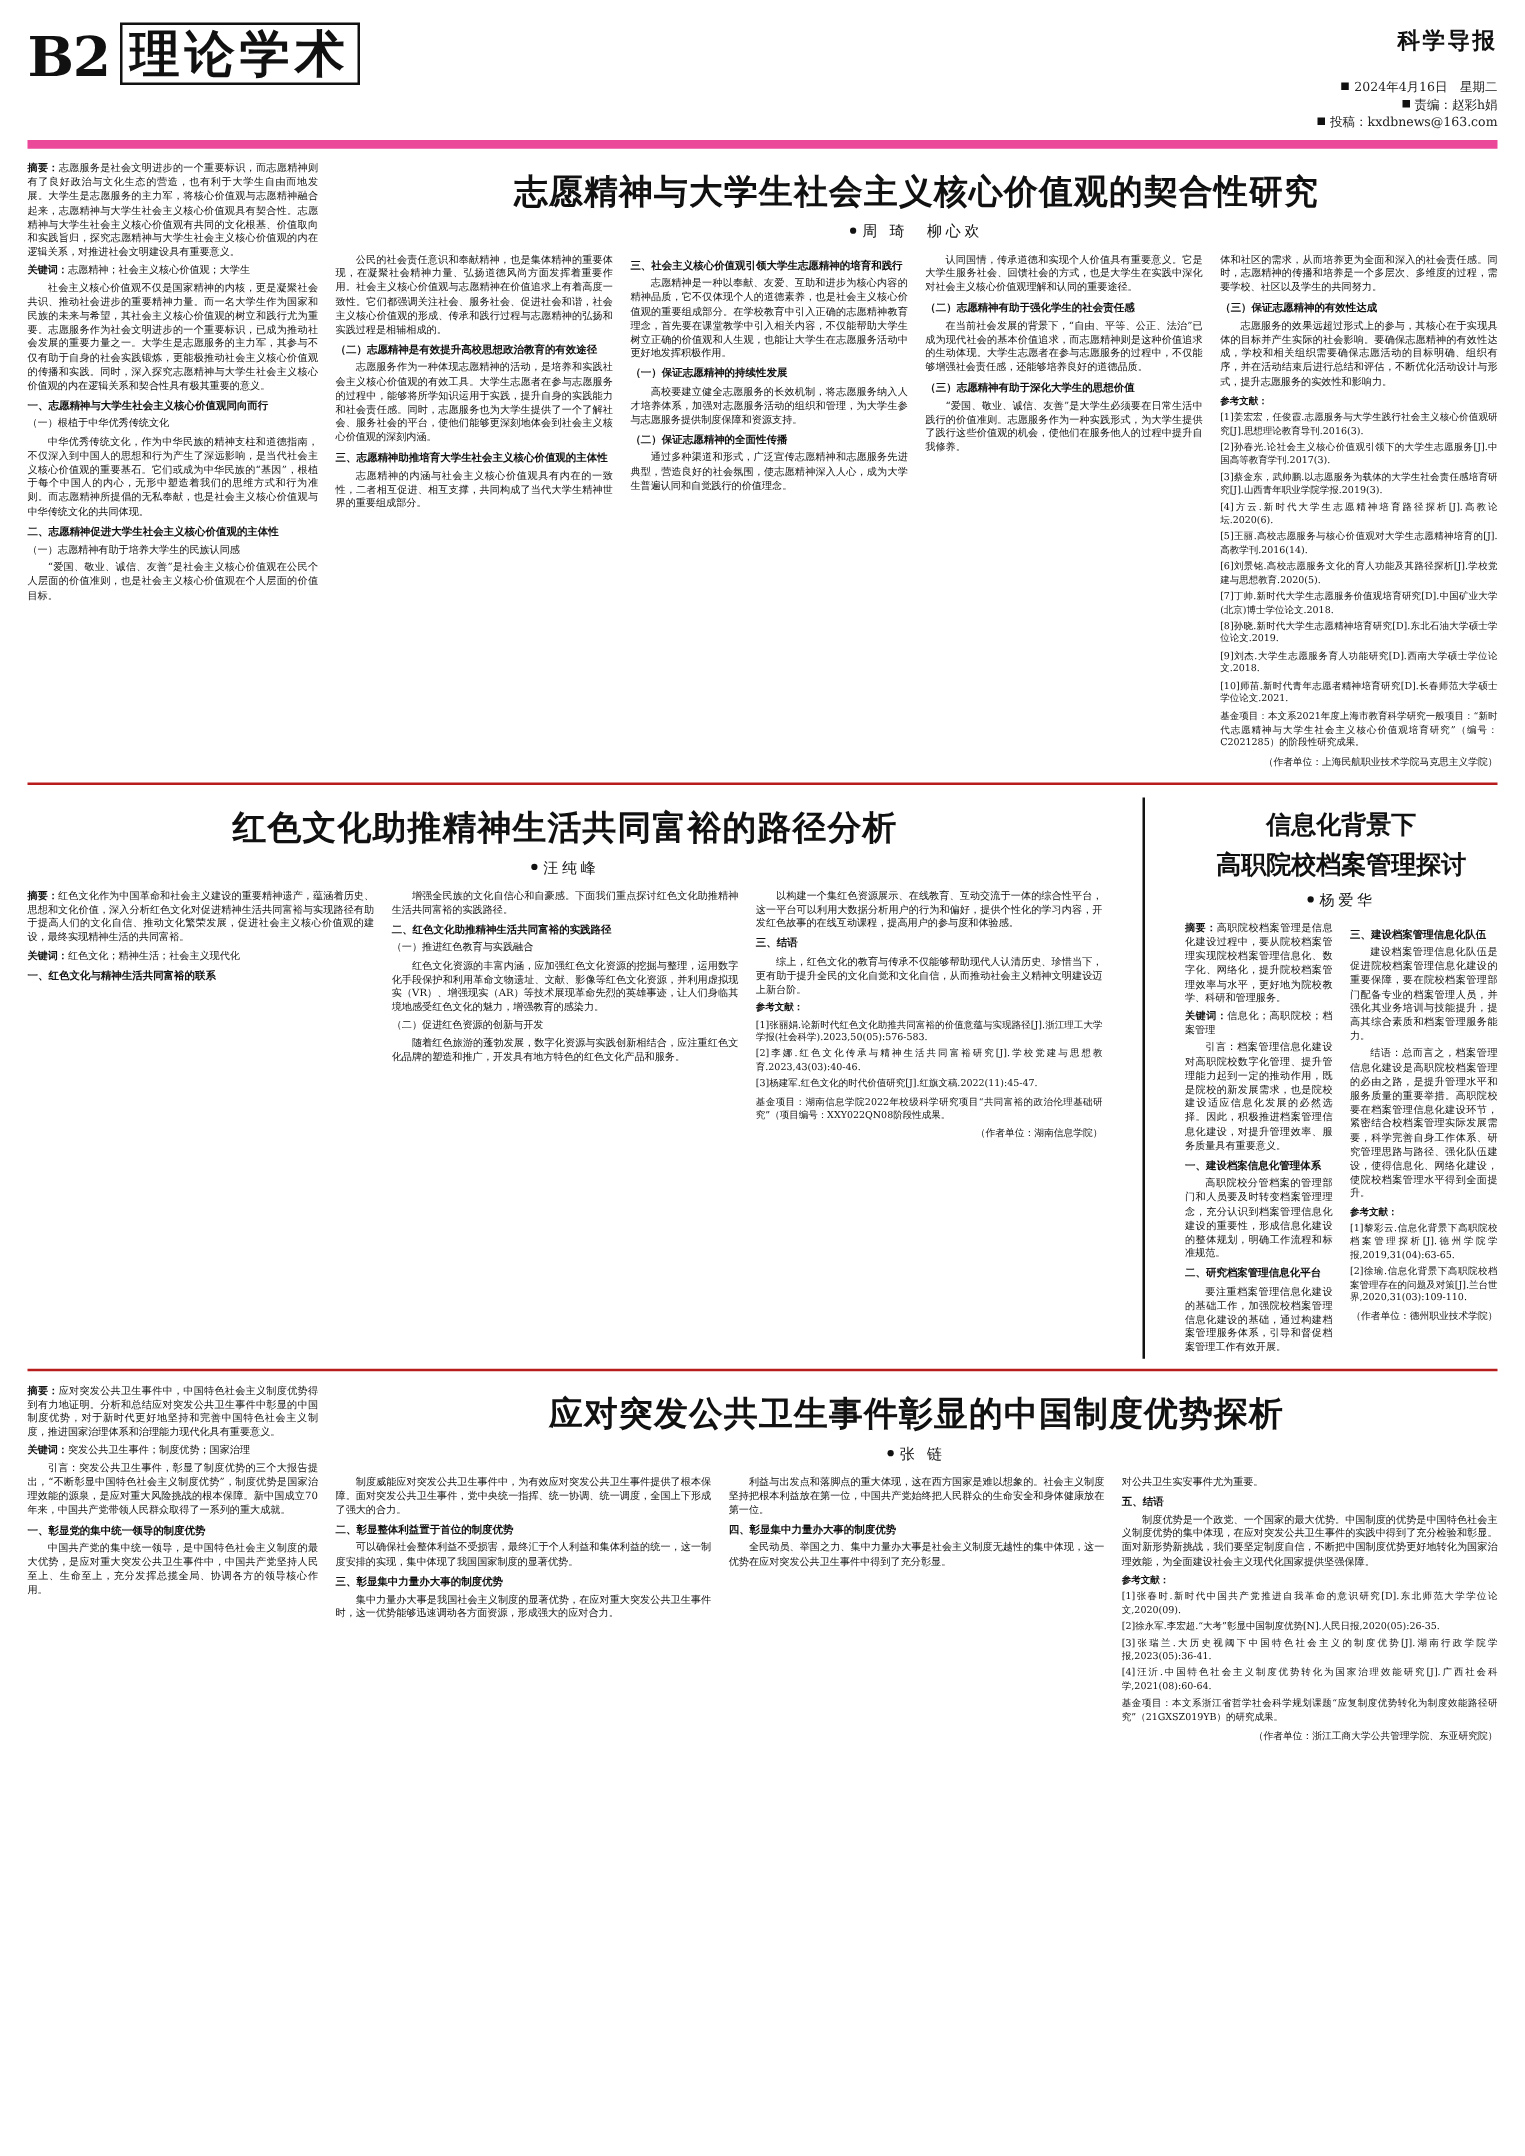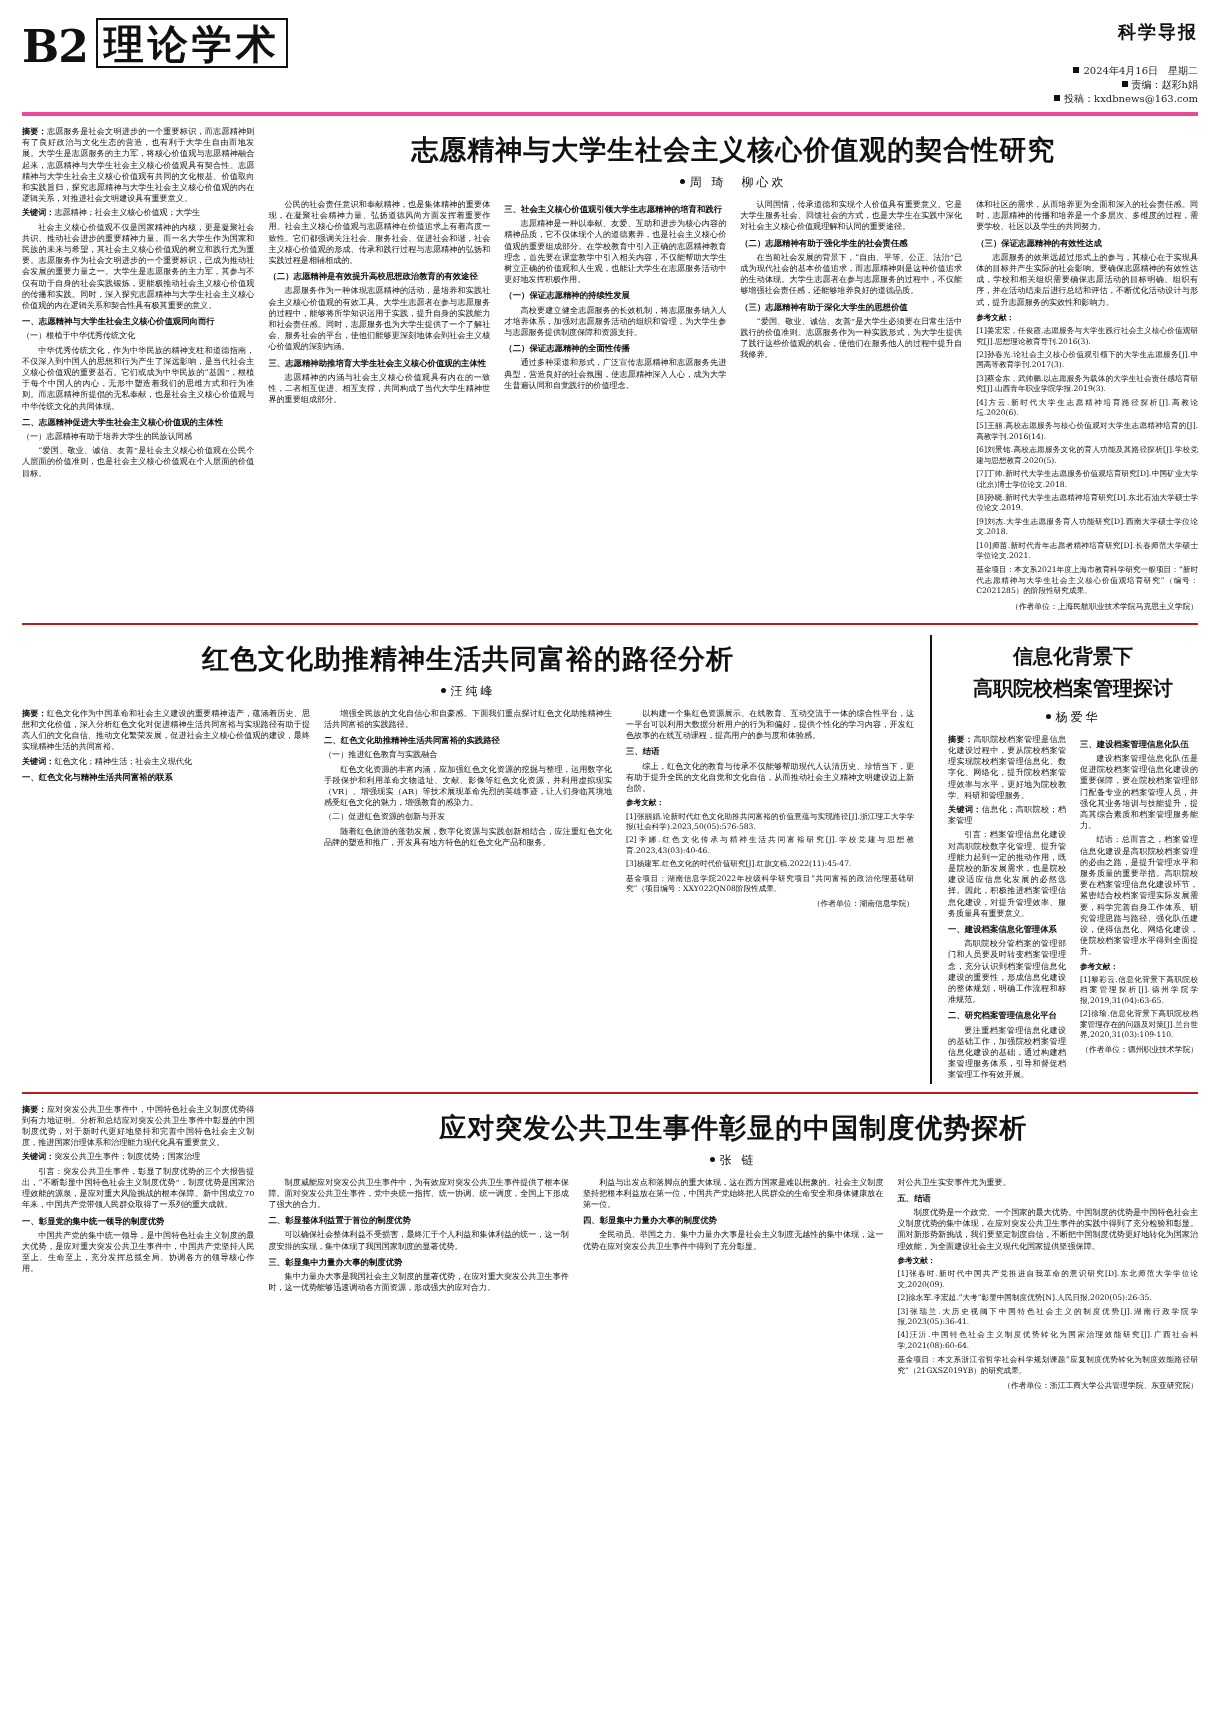--- a/index.html
+++ b/index.html
@@ -1,20 +1,20 @@
 <!DOCTYPE html>
 <html><head>
 <meta charset="utf-8">
 <style>
   html,body{margin:0;padding:0;background:#fff;}
   body{width:1220px;height:1725px;font-family:"DejaVu Serif","Liberation Serif",serif;color:#111;}
   .page{width:1220px;height:1725px;position:relative;box-sizing:border-box;padding:18px 22px 10px 22px;}
 
   
-  .masthead{display:flex;align-items:flex-start;justify-content:space-between;border-bottom:4px solid #ec4899;padding-bottom:6px;}
+  .masthead{display:flex;align-items:flex-start;justify-content:space-between;border-bottom:7px solid #ec4899;padding-bottom:6px;}
   .mh-left{display:flex;align-items:flex-end;}
   .pageno{font-family:"DejaVu Serif",serif;font-weight:bold;font-size:44px;line-height:42px;letter-spacing:-1px;margin-right:8px;}
   .section-box{border:2px solid #111;padding:2px 6px 0 6px;display:flex;align-items:center;}
   .section-box span{font-size:40px;font-weight:bold;line-height:44px;letter-spacing:4px;font-family:"DejaVu Serif",serif;}
   .mh-right{text-align:right;padding-top:2px;}
   .brand{font-size:18px;font-weight:bold;letter-spacing:2px;margin-bottom:20px;font-family:"DejaVu Serif",serif;}
   .mh-meta{font-size:10px;line-height:14px;color:#222;}
   .mh-meta div{white-space:nowrap;}
   .sq{display:inline-block;width:6px;height:6px;background:#111;margin-right:4px;vertical-align:1px;}
 
@@ -31,21 +31,21 @@
   .col p{margin:0 0 3px 0;text-indent:2em;}
   .col p.noind{text-indent:0;}
   .col .kw{font-weight:bold;}
   .col h4{font-size:8.4px;margin:5px 0 3px 0;font-weight:bold;text-indent:0;}
   .col .abs{font-size:8.1px;line-height:11.2px;}
   .col .refs{font-size:7.6px;line-height:10.4px;}
   .col .fund{font-size:7.6px;line-height:10.4px;}
   .col .unit{font-size:7.8px;text-align:right;margin-top:4px;}
 
   
-  .row2{display:flex;gap:16px;}
+  .row2{display:flex;gap:32px;}
   .row2 > .half{flex:1;}
   .row2 > .third{width:250px;}
   .vline{width:2px;background:#111;align-self:stretch;}
 </style>
 </head>
 <body>
 
 <div class="page">
 
   <div class="masthead">

